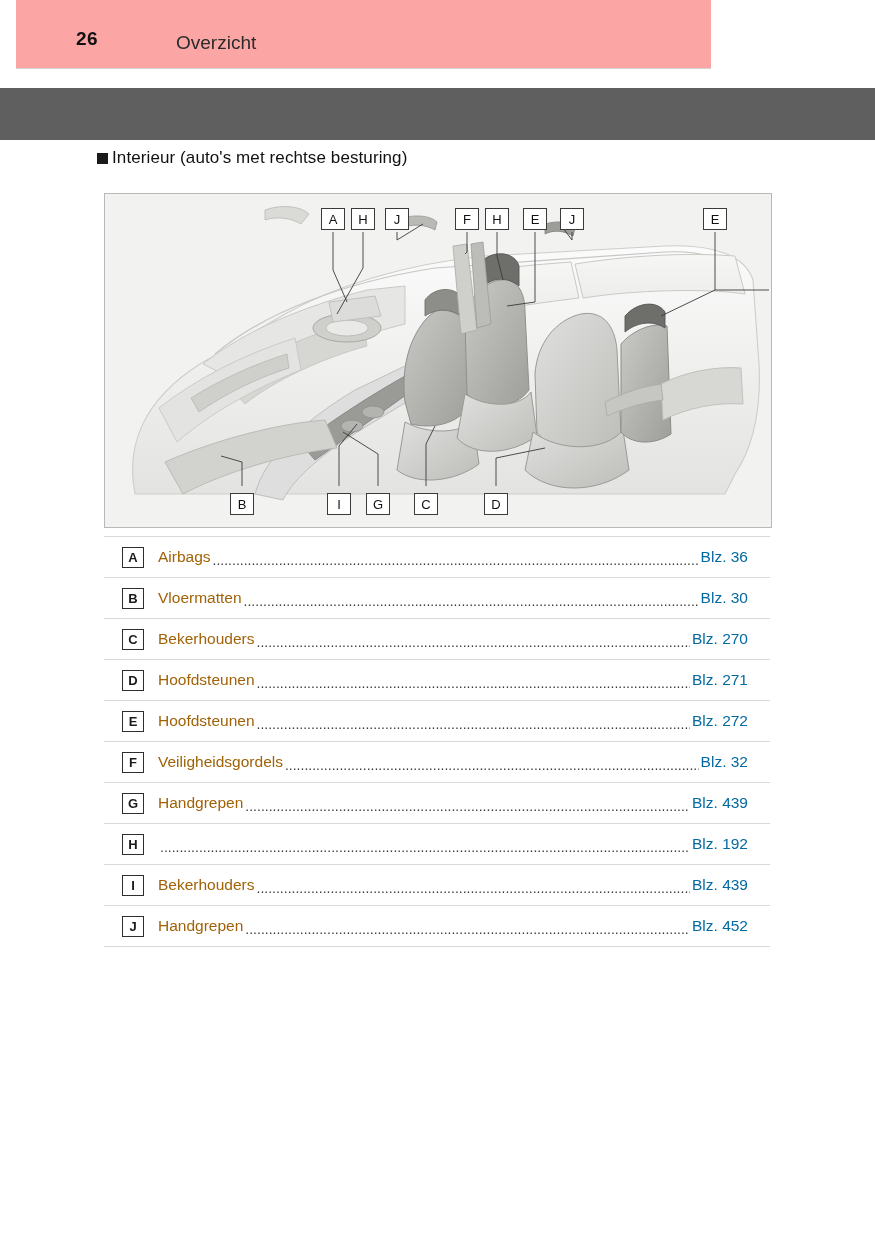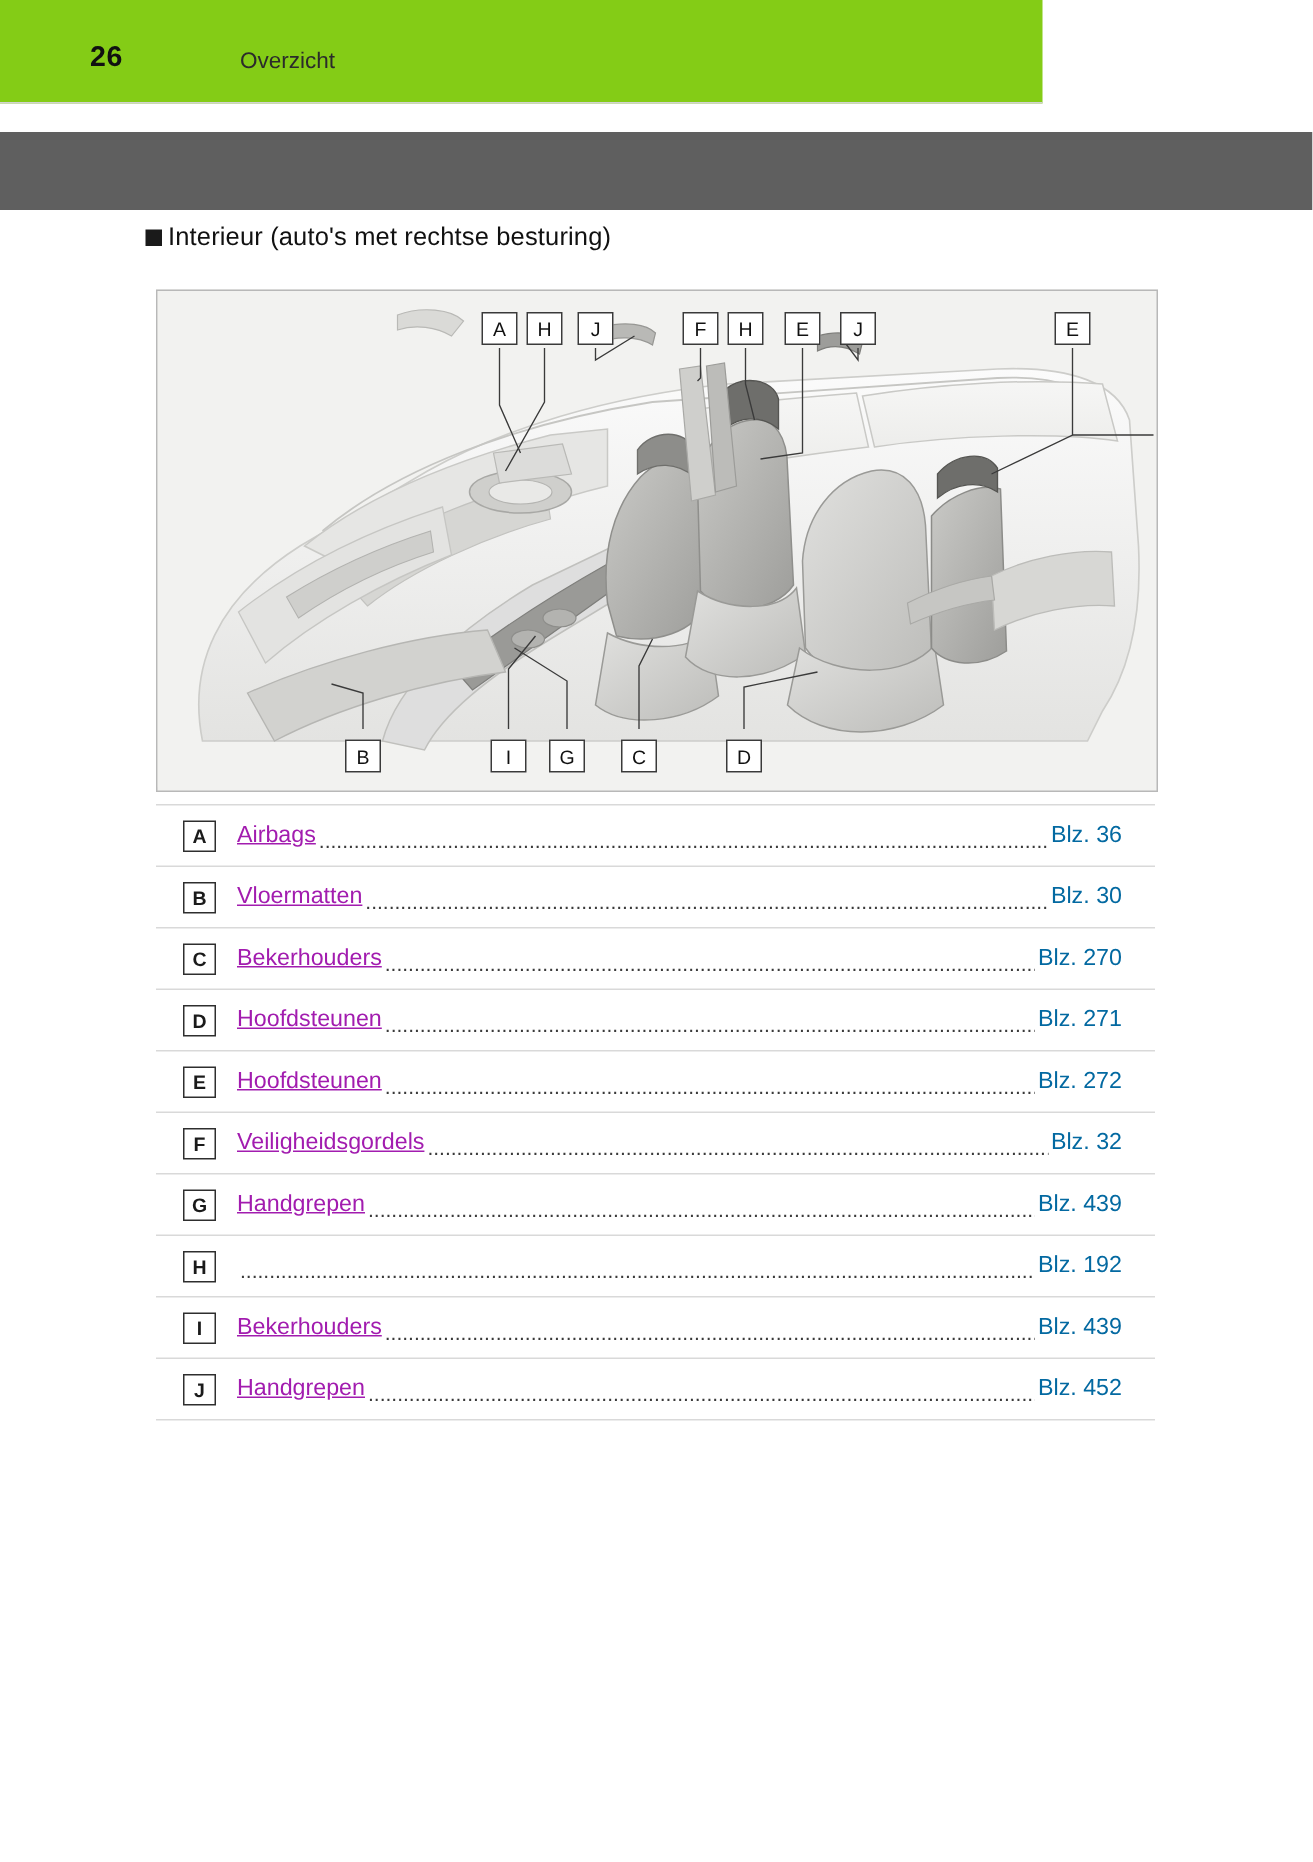--- a/index.html
+++ b/index.html
@@ -12,40 +12,40 @@
     height: 1241px;
     position: relative;
     font-family: "Liberation Sans", sans-serif;
     color: #1a1a1a;
     overflow: hidden;
   }
 
   
   .page-header {
     position: absolute;
-    top: 0; left: 0;
+    top: 0; left: 16px;
     width: 695px;
     height: 68px;
-    background: #84cc16;
+    background: #fca5a5;
     border-bottom: 1px solid #d2d2d2;
   }
   .page-number {
     position: absolute;
     left: 60px;
     top: 28px;
     font-size: 19px;
     font-weight: bold;
     color: #111;
     letter-spacing: 0.5px;
   }
   .header-title {
     position: absolute;
     left: 160px;
     top: 32px;
-    font-size: 15px;
+    font-size: 19px;
     color: #2b2b2b;
   }
   .dark-band {
     position: absolute;
     top: 88px; left: 0;
     width: 875px;
     height: 52px;
     background: #5f5f5f;
   }
 
@@ -121,24 +121,23 @@
     line-height: 20px;
     text-align: center;
     margin-left: 18px;
     margin-right: 14px;
     background: #fff;
     box-sizing: border-box;
     flex: 0 0 auto;
   }
   .row-label {
     font-size: 15.5px;
-    color: #a21caf;
+    color: #a16207;
     white-space: nowrap;
     flex: 0 0 auto;
-    text-decoration: underline;
   }
   .row-dots {
     flex: 1 1 auto;
     margin: 0 2px;
     overflow: hidden;
     white-space: nowrap;
     color: #3a3a3a;
     font-size: 14px;
     line-height: 1;
     position: relative;

